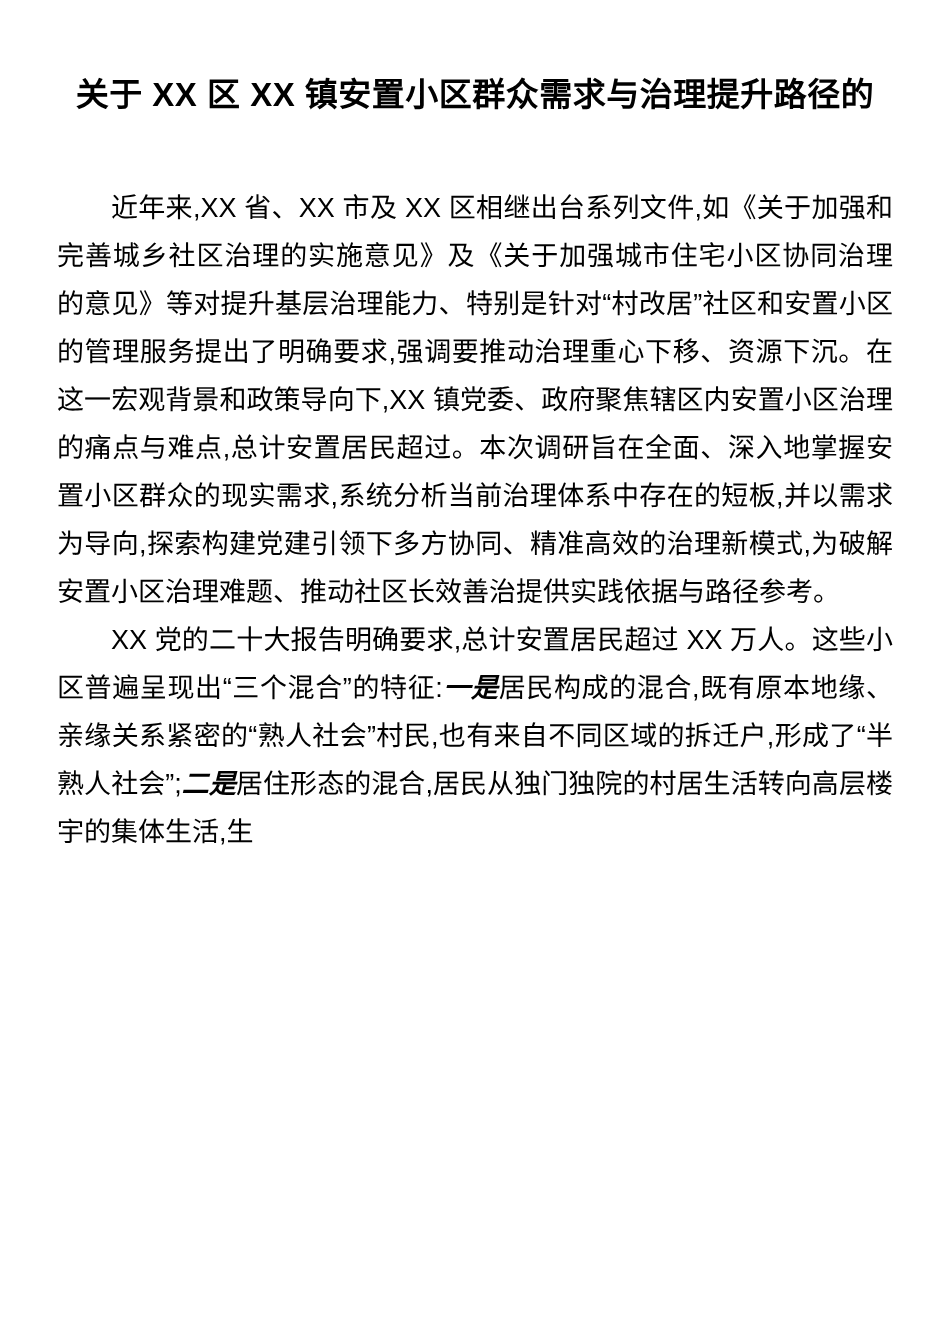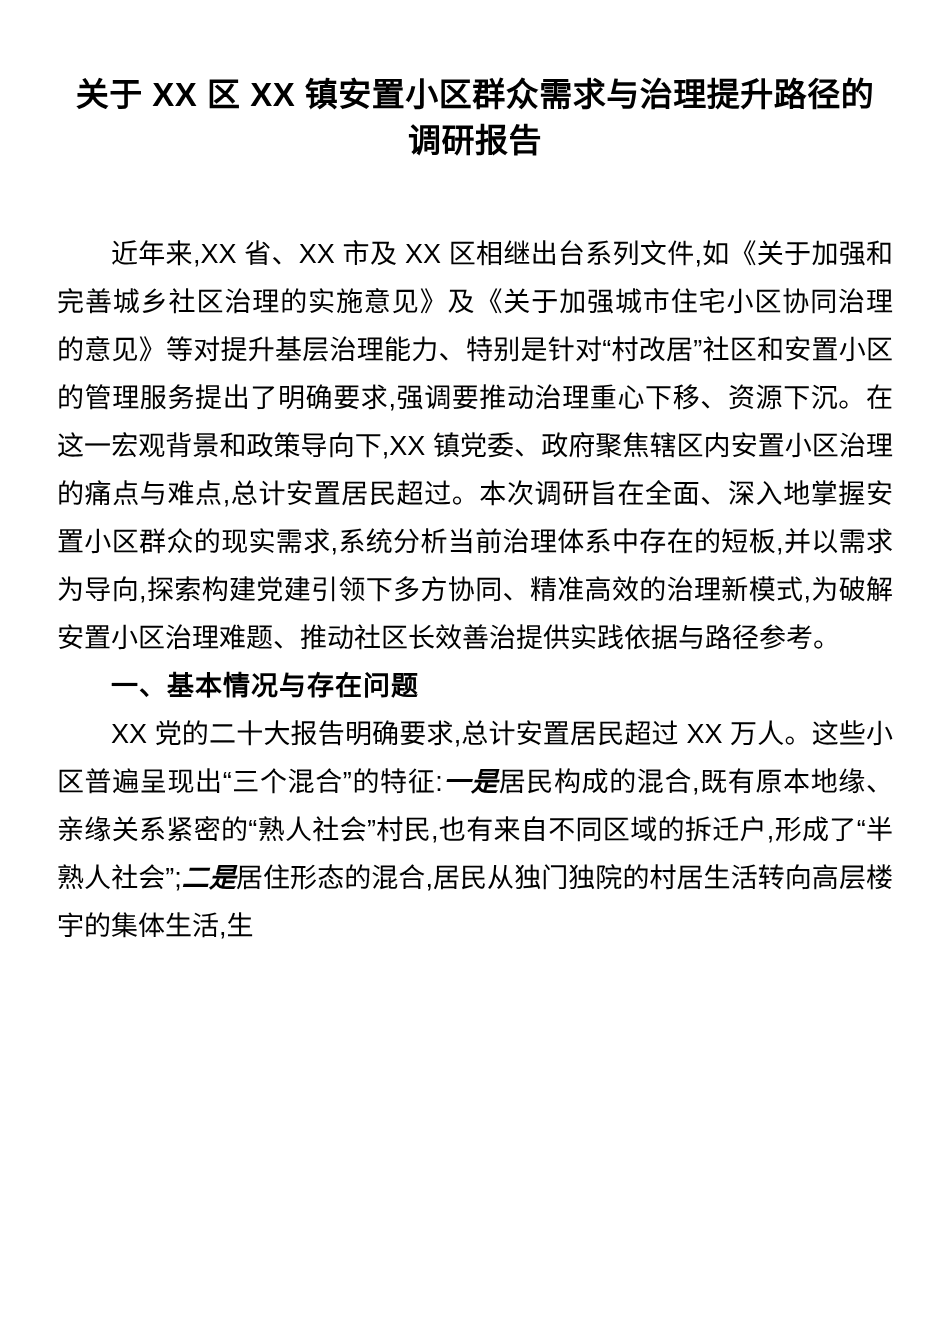--- a/index.html
+++ b/index.html
@@ -52,25 +52,23 @@
     font-style: italic;
   }
 </style>
 </head>
 <body>
 
 <div class="page">
 
   <h1 class="doc-title">
     <span class="title-line">关于 XX 区 XX 镇安置小区群众需求与治理提升路径的</span>
-    <span class="title-line">调研报告</span>
   </h1>
 
 
   <p class="para">近年来,XX 省、XX 市及 XX 区相继出台系列文件,如《关于加强和完善城乡社区治理的实施意见》及《关于加强城市住宅小区协同治理的意见》等对提升基层治理能力、特别是针对“村改居”社区和安置小区的管理服务提出了明确要求,强调要推动治理重心下移、资源下沉。在这一宏观背景和政策导向下,XX 镇党委、政府聚焦辖区内安置小区治理的痛点与难点,总计安置居民超过。本次调研旨在全面、深入地掌握安置小区群众的现实需求,系统分析当前治理体系中存在的短板,并以需求为导向,探索构建党建引领下多方协同、精准高效的治理新模式,为破解安置小区治理难题、推动社区长效善治提供实践依据与路径参考。</p>
 
-  <h2 class="section-heading">一、基本情况与存在问题</h2>
 
   <p class="para">
     <span>XX 党的二十大报告明确要求,总计安置居民超过 XX 万人。这些小区普遍呈现出“三个混合”的特征:</span><span class="seg-bold">一是</span><span>居民构成的混合,既有原本地缘、亲缘关系紧密的“熟人社会”村民,也有来自不同区域的拆迁户,形成了“半熟人社会”;</span><span class="seg-bold">二是</span><span>居住形态的混合,居民从独门独院的村居生活转向高层楼宇的集体生活,生</span>
   </p>
 
 </div>
 
 </body></html>

